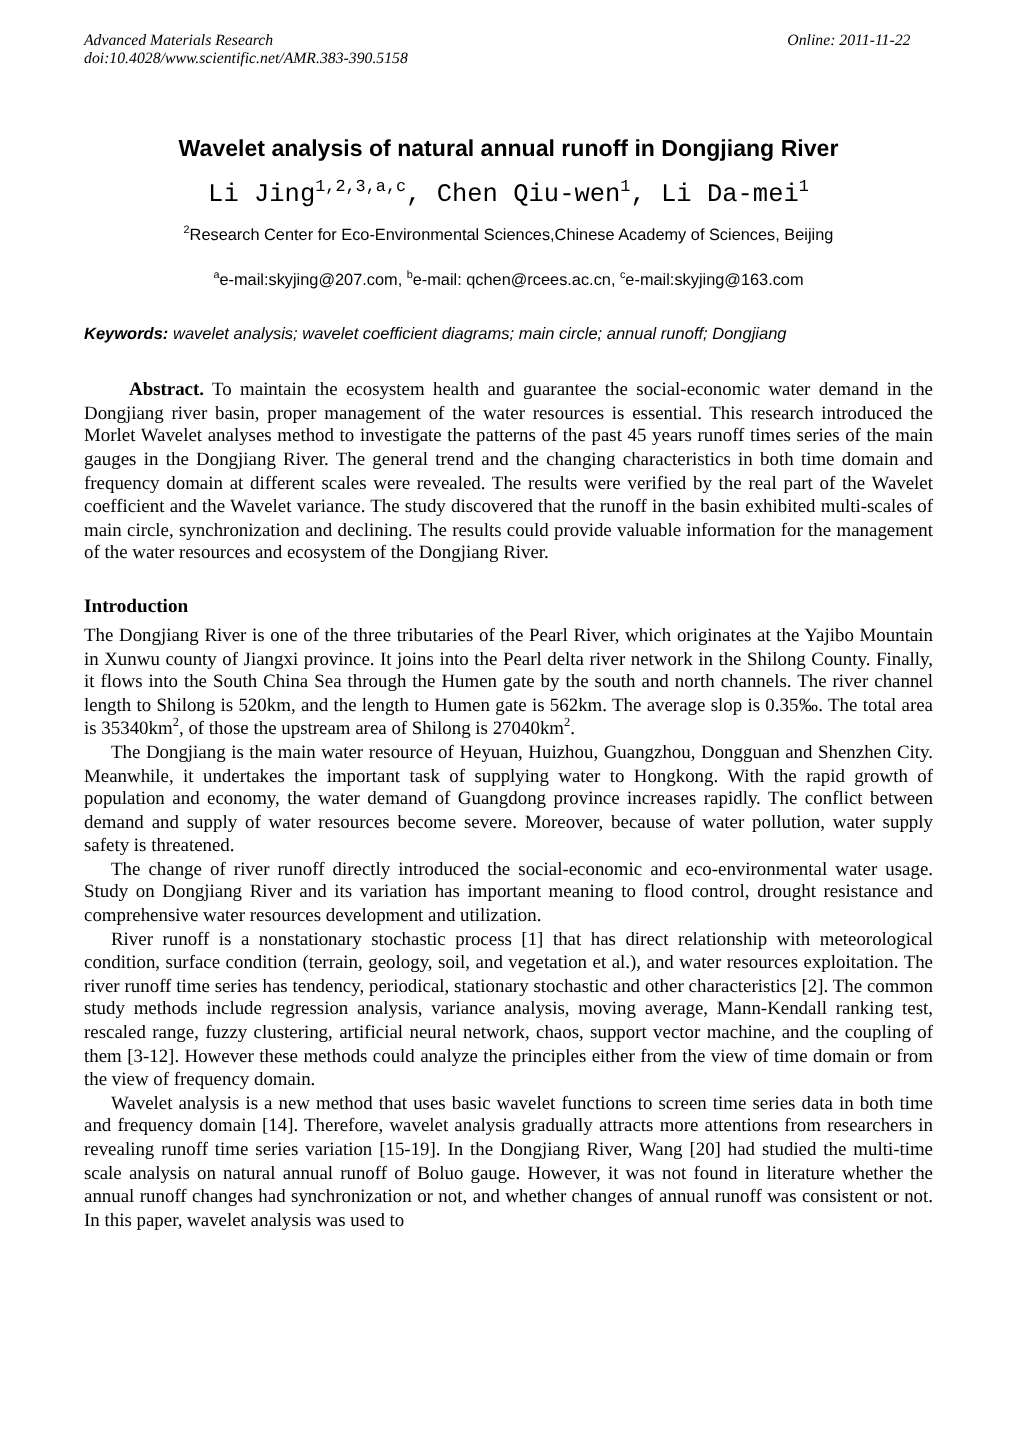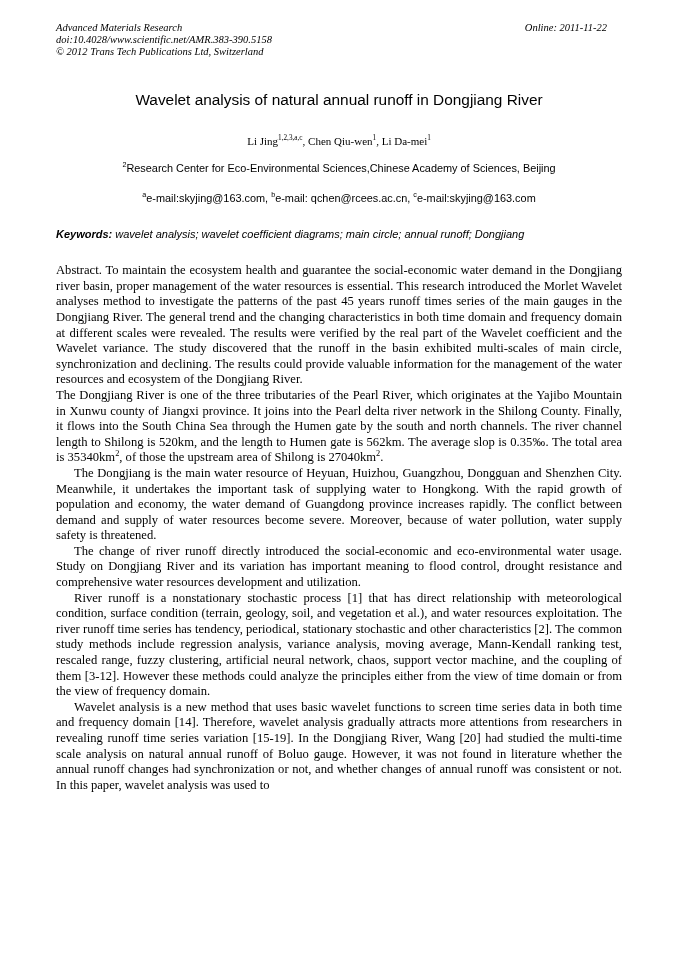--- a/index.html
+++ b/index.html
@@ -37,31 +37,31 @@
     top: 0;
     right: 15px;
     font-style: italic;
     font-size: 10.5px;
   }
 
   
   .title {
     text-align: center;
     font-family: "Liberation Sans", sans-serif;
-    font-weight: normal;
+    font-weight: bold;
     font-size: 15.4px;
     line-height: 19px;
     margin-top: 14px;
   }
   .authors {
     text-align: center;
-    font-family: Liberation Serif, serif;
-    font-size: 11px;
+    font-family: Liberation Mono, monospace;
+    font-size: 17px;
     line-height: 17px;
-    margin-top: 24px;
+    margin-top: 13px;
   }
   .affil-block {
     text-align: center;
     font-family: "Liberation Sans", sans-serif;
     font-size: 10.9px;
     line-height: 14.6px;
     margin-top: 11px;
   }
   .affil {
     margin: 0;
@@ -94,21 +94,21 @@
 
   
   .abstract {
     margin-top: 21px;
     font-family: "Liberation Serif", serif;
     font-size: 12.6px;
     line-height: 15.6px;
     text-align: justify;
     text-justify: inter-word;
   }
-  .abstract .lead { font-weight: normal; }
+  .abstract .lead { font-weight: bold; margin-left: 30px; }
 
   
   .section-head {
     font-family: "Liberation Serif", serif;
     font-weight: bold;
     font-size: 12.8px;
     margin-top: 20px;
     margin-bottom: 4px;
   }
   p.body {
@@ -122,46 +122,46 @@
   p.body.indent { text-indent: 18px; }
 </style>
 </head>
 <body>
 
 <div class="page">
 
   <div class="masthead">
     <div class="line">Advanced Materials Research</div>
     <div class="line">doi:10.4028/www.scientific.net/AMR.383-390.5158</div>
-    <div class="line">© 2012 Trans Tech Publications Ltd, Switzerland</div>
     <div class="online">Online: 2011-11-22</div>
   </div>
 
   <div class="title">Wavelet analysis of natural annual runoff in Dongjiang River</div>
 
   <div class="authors">
     <span>Li Jing</span><sup>1,2,3,a,c</sup><span>, </span><span>Chen Qiu-wen</span><sup>1</sup><span>, </span><span>Li Da-mei</span><sup>1</sup>
   </div>
 
   <div class="affil-block">
     <p class="affil affil-gap"><sup>2</sup><span>Research Center for Eco-Environmental Sciences,Chinese Academy of Sciences, Beijing</span></p>
   </div>
 
   <div class="emails">
-    <sup>a</sup><span>e-mail:skyjing@163.com, </span><sup>b</sup><span>e-mail: qchen@rcees.ac.cn, </span><sup>c</sup><span>e-mail:skyjing@163.com</span>
+    <sup>a</sup><span>e-mail:skyjing@207.com, </span><sup>b</sup><span>e-mail: qchen@rcees.ac.cn, </span><sup>c</sup><span>e-mail:skyjing@163.com</span>
   </div>
 
   <div class="keywords">
     <b>Keywords:</b><span> wavelet analysis; wavelet coefficient diagrams; main circle; annual runoff; Dongjiang</span>
   </div>
 
   <div class="abstract">
     <span class="lead">Abstract.</span><span> To maintain the ecosystem health and guarantee the social-economic water demand in the Dongjiang river basin, proper management of the water resources is essential. This research introduced the Morlet Wavelet analyses method to investigate the patterns of the past 45 years runoff times series of the main gauges in the Dongjiang River. The general trend and the changing characteristics in both time domain and frequency domain at different scales were revealed. The results were verified by the real part of the Wavelet coefficient and the Wavelet variance. The study discovered that the runoff in the basin exhibited multi-scales of main circle, synchronization and declining. The results could provide valuable information for the management of the water resources and ecosystem of the Dongjiang River.</span>
   </div>
 
+  <div class="section-head">Introduction</div>
 
   <p class="body"><span>The Dongjiang River is one of the three tributaries of the Pearl River, which originates at the Yajibo Mountain in Xunwu county of Jiangxi province. It joins into the Pearl delta river network in the Shilong County. Finally, it flows into the South China Sea through the Humen gate by the south and north channels. The river channel length to Shilong is 520km, and the length to Humen gate is 562km. The average slop is 0.35‰. The total area is 35340km</span><sup>2</sup><span>, of those the upstream area of Shilong is 27040km</span><sup>2</sup><span>.</span></p>
 
   <p class="body indent">The Dongjiang is the main water resource of Heyuan, Huizhou, Guangzhou, Dongguan and Shenzhen City. Meanwhile, it undertakes the important task of supplying water to Hongkong. With the rapid growth of population and economy, the water demand of Guangdong province increases rapidly. The conflict between demand and supply of water resources become severe. Moreover, because of water pollution, water supply safety is threatened.</p>
   <p class="body indent">The change of river runoff directly introduced the social-economic and eco-environmental water usage. Study on Dongjiang River and its variation has important meaning to flood control, drought resistance and comprehensive water resources development and utilization.</p>
   <p class="body indent">River runoff is a nonstationary stochastic process [1] that has direct relationship with meteorological condition, surface condition (terrain, geology, soil, and vegetation et al.), and water resources exploitation. The river runoff time series has tendency, periodical, stationary stochastic and other characteristics [2]. The common study methods include regression analysis, variance analysis, moving average, Mann-Kendall ranking test, rescaled range, fuzzy clustering, artificial neural network, chaos, support vector machine, and the coupling of them [3-12]. However these methods could analyze the principles either from the view of time domain or from the view of frequency domain.</p>
   <p class="body indent">Wavelet analysis is a new method that uses basic wavelet functions to screen time series data in both time and frequency domain [14]. Therefore, wavelet analysis gradually attracts more attentions from researchers in revealing runoff time series variation [15-19]. In the Dongjiang River, Wang [20] had studied the multi-time scale analysis on natural annual runoff of Boluo gauge. However, it was not found in literature whether the annual runoff changes had synchronization or not, and whether changes of annual runoff was consistent or not. In this paper, wavelet analysis was used to</p>
 
 </div>
 

